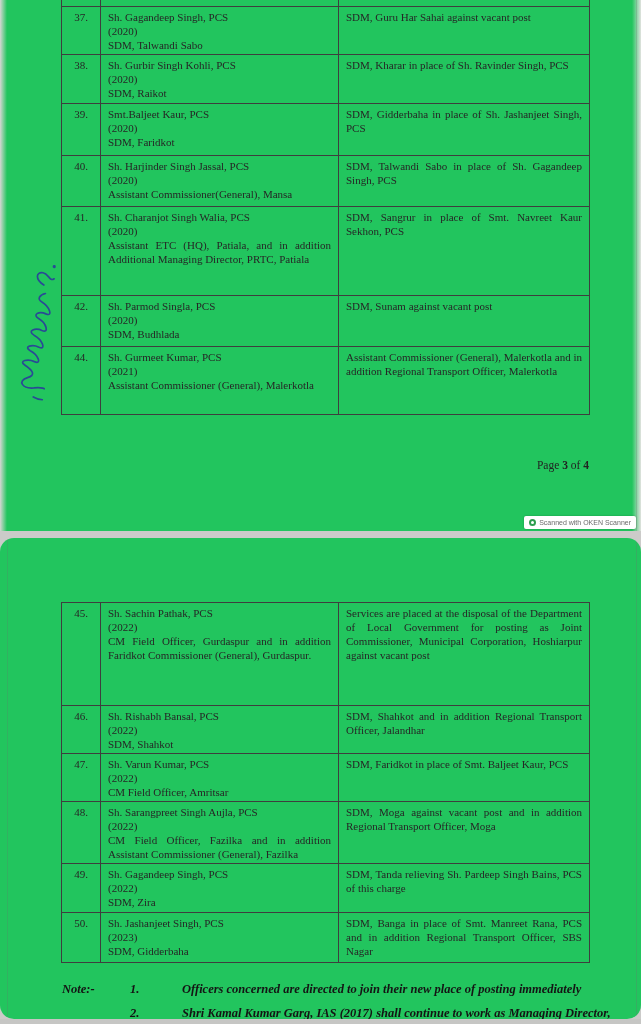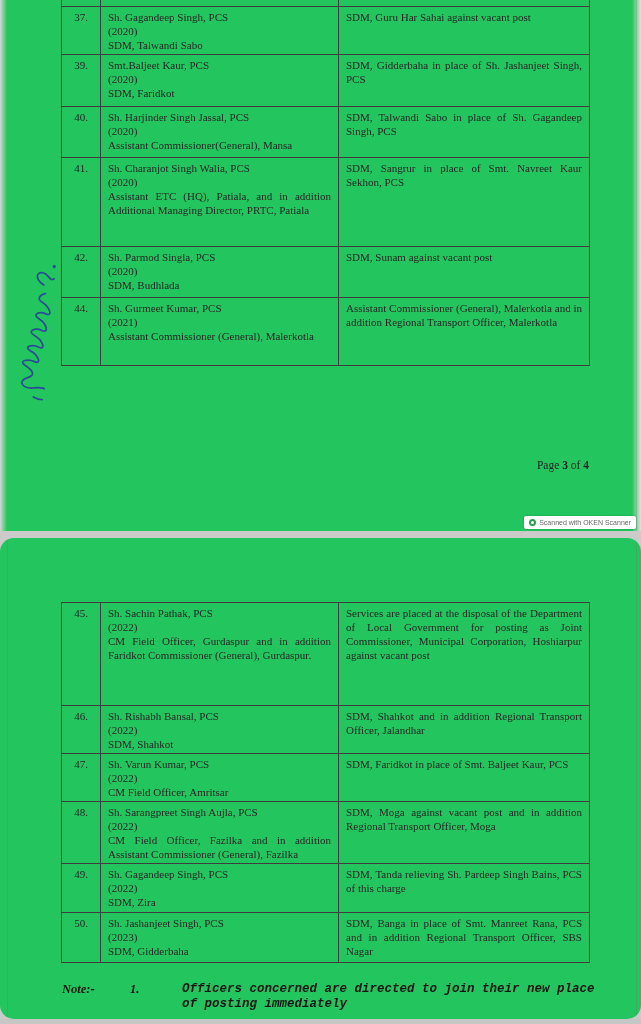--- a/index.html
+++ b/index.html
@@ -49,21 +49,21 @@
     transform:rotate(-80deg);opacity:.88;
   }
 
   .note{
     position:absolute;left:62px;top:444px;right:24px;
     font-style:italic;font-weight:bold;font-size:12.5px;line-height:15px;color:#141414;
   }
   .note-row{display:flex;margin-bottom:9px;gap:20px;}
   .note-label{width:48px;flex:0 0 auto;}
   .note-num{width:32px;flex:0 0 auto;}
-  .note-text{flex:1;font-family:Liberation Mono, monospace;}
+  .note-text{flex:1;}
 </style>
 </head>
 <body>
 
 <div class="page" id="page1">
   <div class="edge-left"></div>
   <div class="edge-right"></div>
   <div class="edge-line-r"></div>
 
   <table class="doc" id="table1">
@@ -80,20 +80,31 @@
     </tr>
     <tr style="height:45px">
       <td class="num">37.</td>
       <td class="cellblock">
         <div>Sh. Gagandeep Singh, PCS</div>
         <div>(2020)</div>
         <div class="just">SDM, Talwandi Sabo</div>
       </td>
       <td>
         <div class="just">SDM, Guru Har Sahai against vacant post</div>
+      </td>
+    </tr>
+    <tr style="height:49px">
+      <td class="num">38.</td>
+      <td class="cellblock">
+        <div>Sh. Gurbir Singh Kohli, PCS</div>
+        <div>(2020)</div>
+        <div class="just">SDM, Raikot</div>
+      </td>
+      <td>
+        <div class="just">SDM, Kharar in place of Sh. Ravinder Singh, PCS</div>
       </td>
     </tr>
     <tr style="height:52px">
       <td class="num">39.</td>
       <td class="cellblock">
         <div>Smt.Baljeet Kaur, PCS</div>
         <div>(2020)</div>
         <div class="just">SDM, Faridkot</div>
       </td>
       <td>

